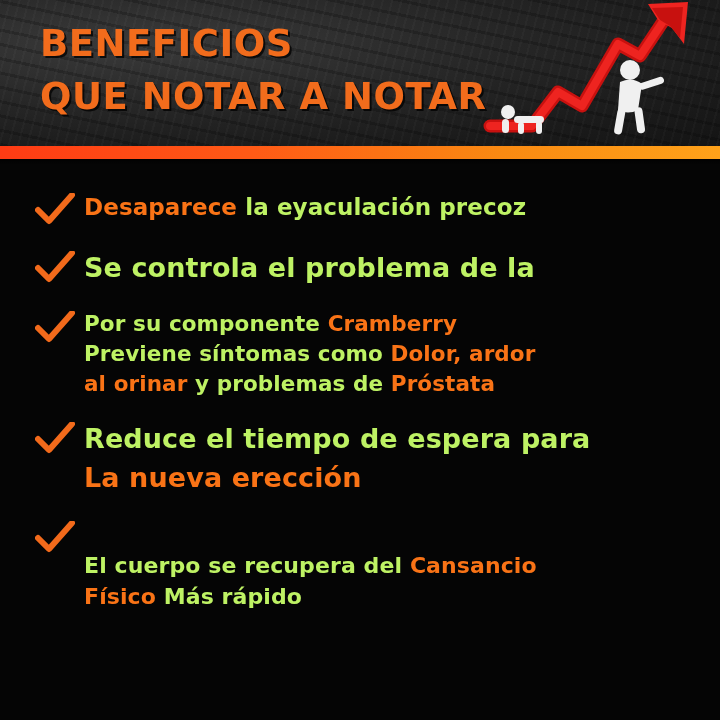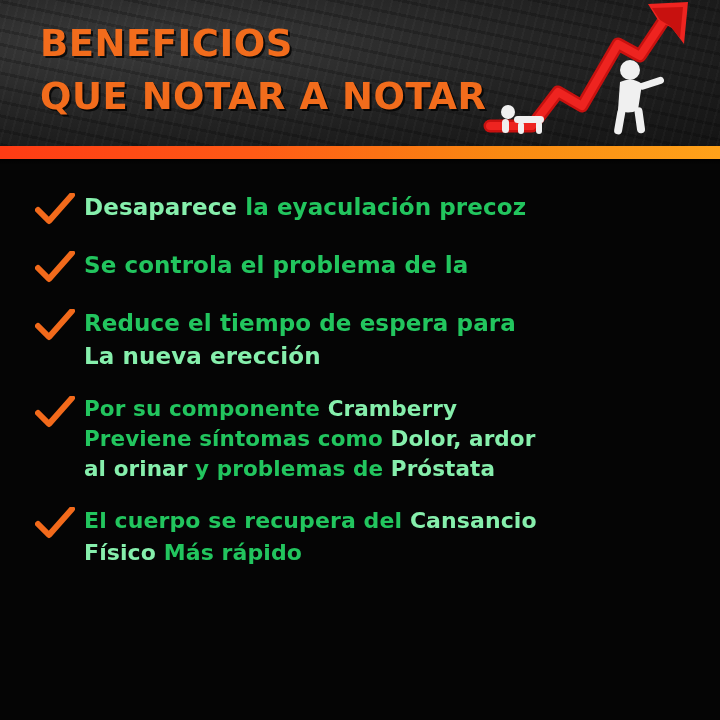--- a/index.html
+++ b/index.html
@@ -101,34 +101,34 @@
     display: flex;
     justify-content: center;
   }
   .check-icon {
     display: block;
   }
   .benefit-text {
     flex: 1 1 auto;
     font-family: "DejaVu Sans", sans-serif;
     font-weight: bold;
-    font-size: 23px;
+    font-size: 27px;
     line-height: 1.42;
     color: #ffffff;
     letter-spacing: 0.1px;
   }
   .benefit-text .hl {
-    color: #86efac;
+    color: #f97316;
   }
   .benefit-text .wht {
-    color: #22c55e;
+    color: #bef264;
   }
   .row-1 .benefit-text { font-size: 23px; }
   .row-4 .benefit-text { font-size: 21.5px; line-height: 1.38; }
-  .row-5 .benefit-text { font-size: 22px; line-height: 1.42; }
+  .row-5 .benefit-text { font-size: 22px; line-height: 1.42; margin-top: 31px; }
 </style>
 </head>
 <body>
 
 <div id="page">
 
   <div id="header">
 
     <div id="header-title">
       <div class="title-line l1">BENEFICIOS</div>
@@ -175,36 +175,36 @@
         <div class="benefit-text"><span class="hl">Desaparece</span><span class="wht"> la eyaculación precoz</span></div>
       </div>
       <div class="benefit-row row-2">
         <div class="check-wrap">
           <svg class="check-icon" width="40" height="34" viewBox="0 0 40 34">
             <path d="M3 17 L14 28 L37 2" fill="none" stroke="#f26a1b" stroke-width="6" stroke-linecap="round" stroke-linejoin="round"></path>
           </svg>
         </div>
         <div class="benefit-text"><span class="wht">Se controla el problema de la</span><br></div>
       </div>
+      <div class="benefit-row row-4">
+        <div class="check-wrap">
+          <svg class="check-icon" width="40" height="34" viewBox="0 0 40 34">
+            <path d="M3 17 L14 28 L37 2" fill="none" stroke="#f26a1b" stroke-width="6" stroke-linecap="round" stroke-linejoin="round"></path>
+          </svg>
+        </div>
+        <div class="benefit-text"><span class="wht">Por su componente </span><span class="hl">Cramberry</span><br><span class="wht">Previene síntomas como </span><span class="hl">Dolor, ardor</span><br><span class="hl">al orinar</span><span class="wht"> y problemas de </span><span class="hl">Próstata</span></div>
+      </div>
       <div class="benefit-row row-3">
         <div class="check-wrap">
           <svg class="check-icon" width="40" height="34" viewBox="0 0 40 34">
             <path d="M3 17 L14 28 L37 2" fill="none" stroke="#f26a1b" stroke-width="6" stroke-linecap="round" stroke-linejoin="round"></path>
           </svg>
         </div>
         <div class="benefit-text"><span class="wht">Reduce el tiempo de espera para</span><br><span class="hl">La nueva erección</span></div>
       </div>
-      <div class="benefit-row row-4">
-        <div class="check-wrap">
-          <svg class="check-icon" width="40" height="34" viewBox="0 0 40 34">
-            <path d="M3 17 L14 28 L37 2" fill="none" stroke="#f26a1b" stroke-width="6" stroke-linecap="round" stroke-linejoin="round"></path>
-          </svg>
-        </div>
-        <div class="benefit-text"><span class="wht">Por su componente </span><span class="hl">Cramberry</span><br><span class="wht">Previene síntomas como </span><span class="hl">Dolor, ardor</span><br><span class="hl">al orinar</span><span class="wht"> y problemas de </span><span class="hl">Próstata</span></div>
-      </div>
       <div class="benefit-row row-5">
         <div class="check-wrap">
           <svg class="check-icon" width="40" height="34" viewBox="0 0 40 34">
             <path d="M3 17 L14 28 L37 2" fill="none" stroke="#f26a1b" stroke-width="6" stroke-linecap="round" stroke-linejoin="round"></path>
           </svg>
         </div>
         <div class="benefit-text"><span class="wht">El cuerpo se recupera del </span><span class="hl">Cansancio</span><br><span class="hl">Físico</span><span class="wht"> Más rápido</span></div>
       </div>
     </div>
 

